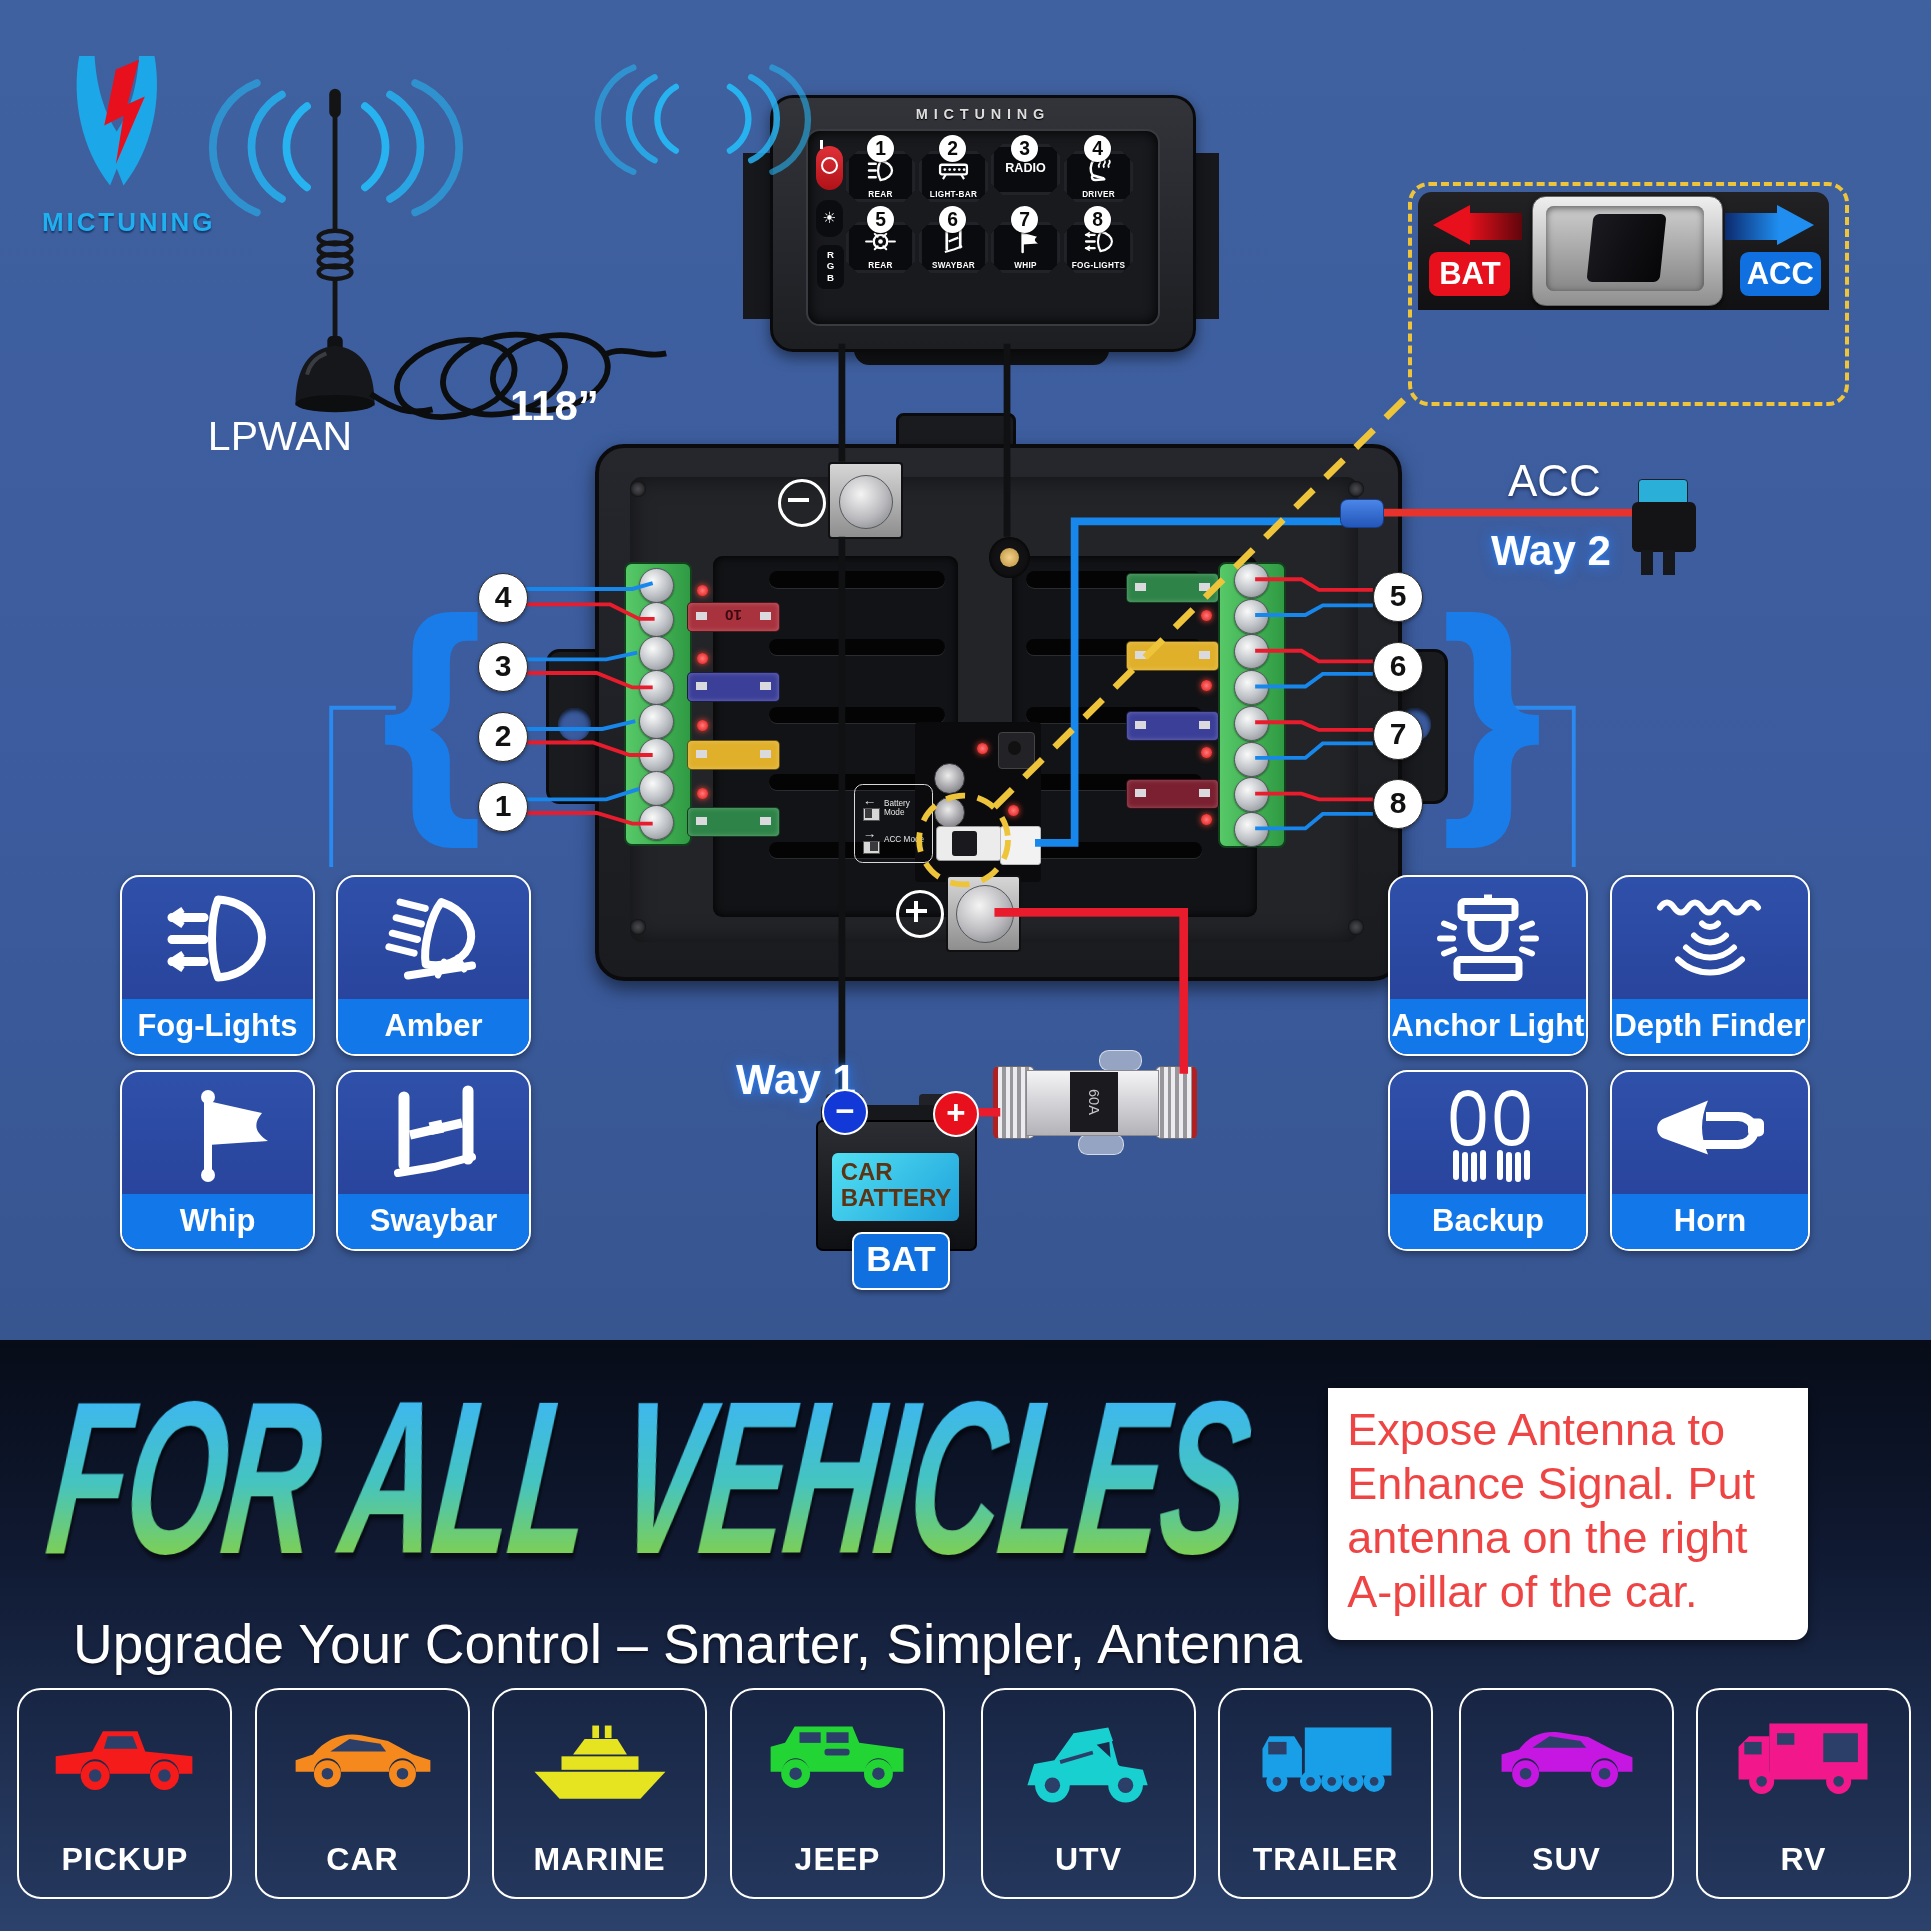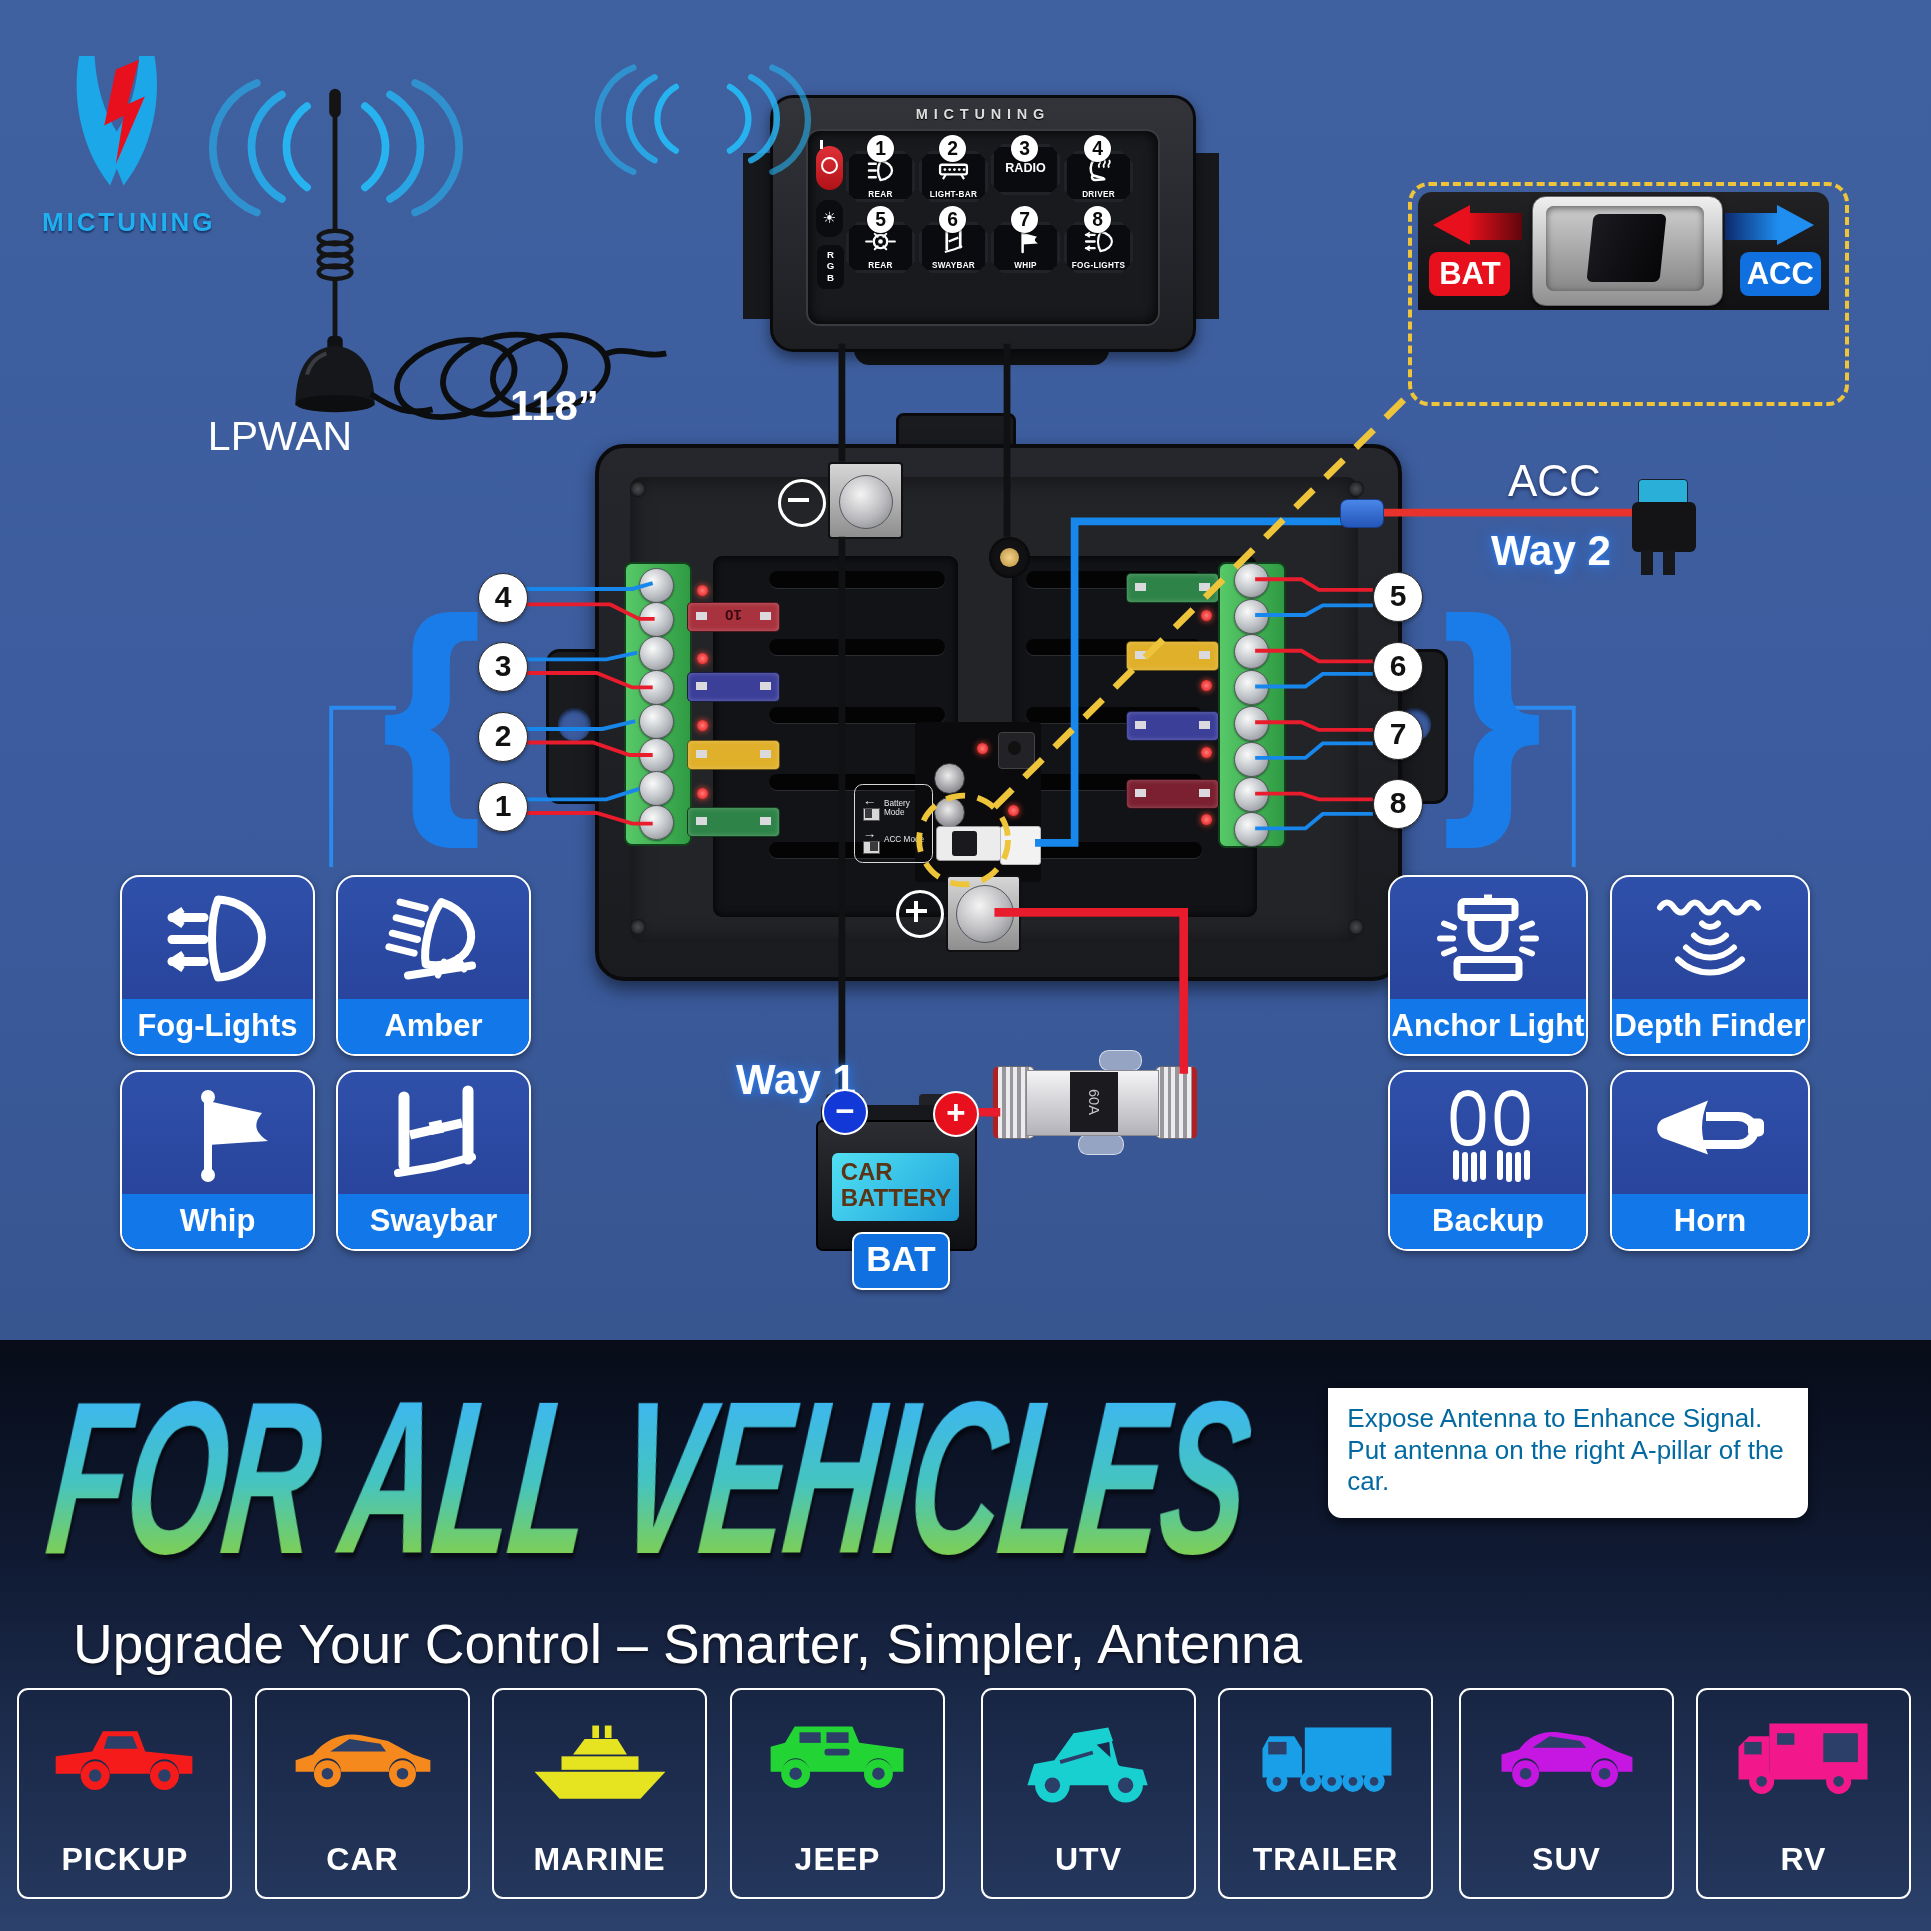--- a/index.html
+++ b/index.html
@@ -81,22 +81,22 @@
   
   .crimp{left:1340px;top:499px;width:42px;height:27px;background:linear-gradient(#4a86e8,#2356b8);border-radius:7.7px;border:1.9px solid #1a3d8c}
   .tap-body{left:1632px;top:502px;width:64px;height:50px;background:#141417;border-radius:5.8px}
   .tap-fuse{left:1638px;top:479px;width:48px;height:27px;background:#2ab0d8;border:1.9px solid #19202c;border-radius:3.9px}
   .tap-prong{width:11.6px;height:25px;background:#17181c;top:550px}
   
   .headline{left:62px;top:1375px;font-size:205px;font-weight:bold;font-style:italic;line-height:.95;letter-spacing:-3.9px;white-space:nowrap;transform:skewX(-6deg) scale(.63,1.06);transform-origin:0 0;background:linear-gradient(180deg,#3cb6f4 8%,#45c4c0 52%,#8bd23a 96%);-webkit-background-clip:text;background-clip:text;color:transparent;filter:drop-shadow(3.9px 5.8px 1.9px rgba(0,0,0,.55))}
   .subtitle{left:73px;top:1612px;color:#fff;font-size:55px;text-shadow:0 1.9px 2.9px rgba(0,0,0,.5)}
   .info-card{left:1328px;top:1388px;width:480px;border-radius:13.5px;box-shadow:0 3.9px 9.7px rgba(0,0,0,.5)}
   .info-head{height:73px;background:#ffec00;border-radius:13.5px 13.5px 0 0;color:#0a0a0a;font-weight:bold;font-size:36px;text-align:center;line-height:73px}
-  .info-body{background:#fff;border-radius:0 0 13.5px 13.5px;color:#0369a1;font-size:26px;line-height:1.2;padding:15.4px 19.3px 21px 19.3px}
-  .vt{top:1688px;width:211px;height:207px;border:2.4px solid #fff;border-radius:11px;background:rgba(18,30,58,.25)}
+  .info-body{background:#fff;border-radius:0 0 13.5px 13.5px;color:#ef4444;font-size:45px;line-height:1.2;padding:15.4px 19.3px 21px 19.3px}
+  .vt{top:1688px;width:211px;height:207px;border:2.4px solid #fff;border-radius:24px;background:rgba(18,30,58,.25)}
   .vt-label{left:0;right:0;bottom:19.3px;text-align:center;color:#fff;font-weight:bold;font-size:32px;letter-spacing:1px}
   .vt-icon{left:0;right:0;top:21px;display:flex;justify-content:center}
 </style>
 </head>
 <body>
 
 <div class="abs" id="top-bg"></div>
 <div class="abs" id="bottom-bg"></div>
 
 <div class="abs p-wing" style="left:743px"></div>

